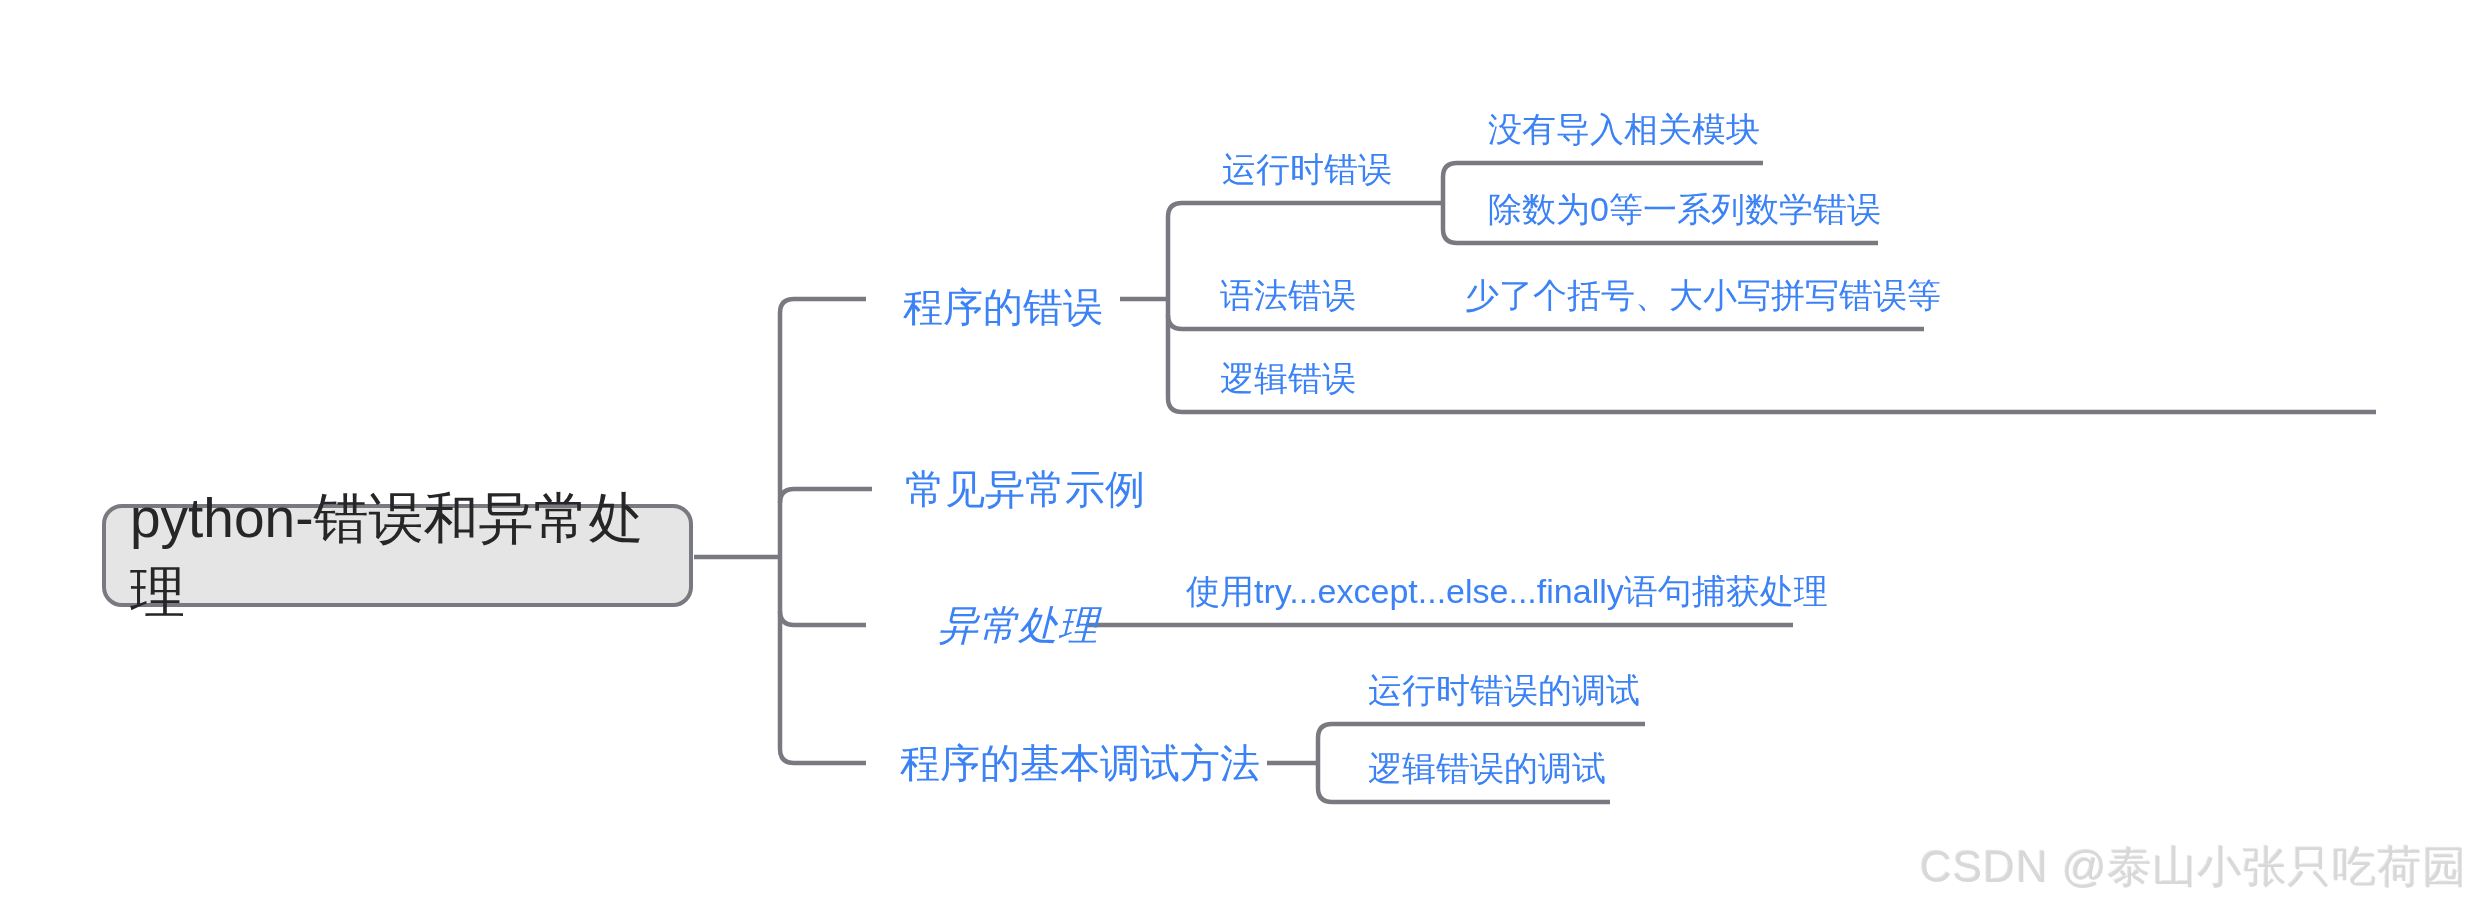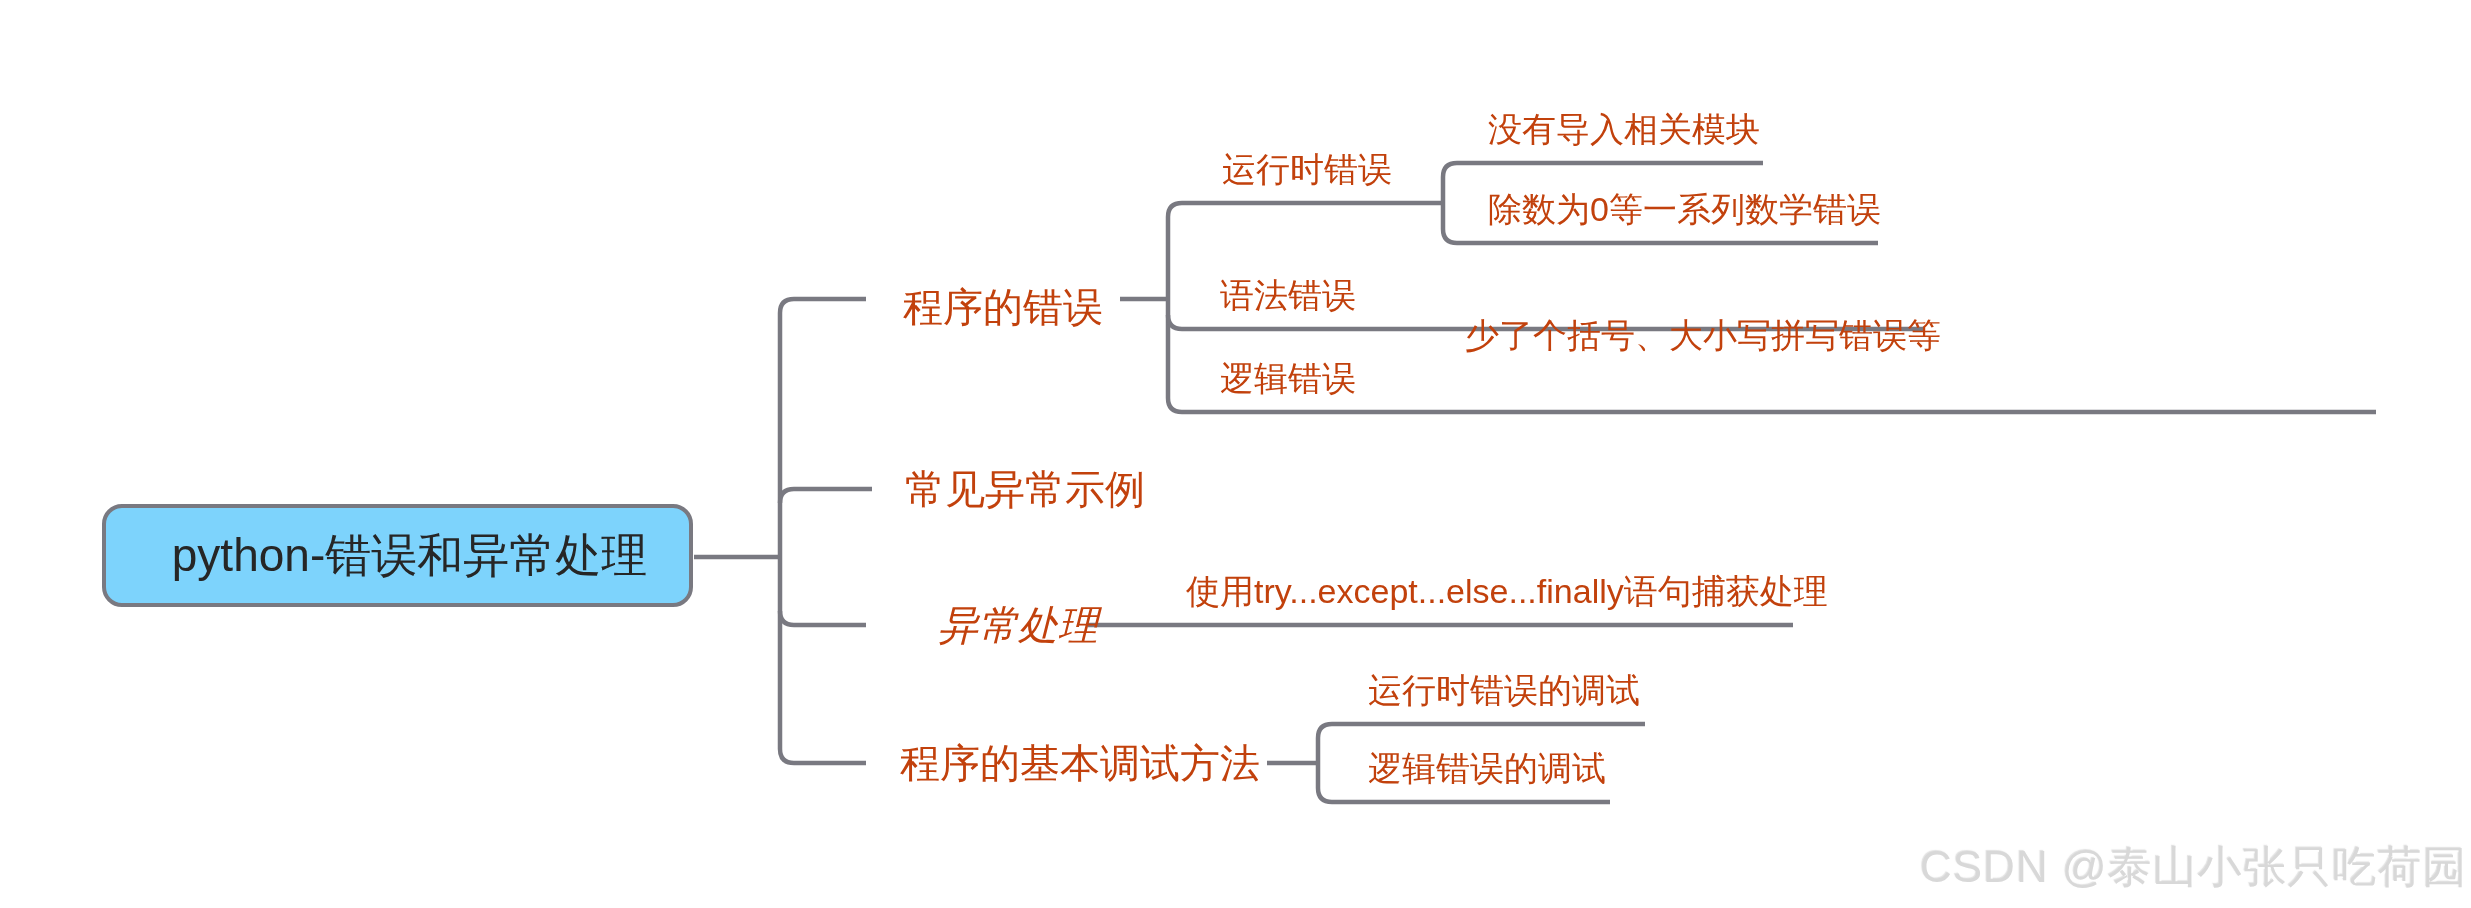--- a/index.html
+++ b/index.html
@@ -19,36 +19,36 @@
   }
   .wires path {
     fill: none;
     stroke: #797981;
     stroke-width: 4.5;
   }
   .label {
     position: absolute;
     white-space: nowrap;
     line-height: 1.1;
-    color: #c2410c;
+    color: #3b82f6;
   }
   .lv1 { font-size: 40px; }
   .lv2 { font-size: 34px; }
   .root-box {
     position: absolute;
     left: 102px; top: 504px;
     width: 591px; height: 103px;
     border: 4.5px solid #797981;
     border-radius: 20px;
     box-sizing: border-box;
     display: flex;
     align-items: center;
     justify-content: center;
-    font-size: 46px;
-    background: #7dd3fc;
+    font-size: 55px;
+    background: #e5e5e5;
     padding-left: 24px;
   }
   .watermark {
     position: absolute;
     left: 1888px; top: 838px;
     font-size: 44px;
     letter-spacing: 1px;
     color: #d8d8d8;
     text-shadow: 2px 2px 1px rgba(255,255,255,0.95), -1px -1px 1px rgba(170,170,170,0.35);
     white-space: nowrap;
@@ -81,21 +81,21 @@
 
   <div class="label lv1" style="left:903px; top:277px;margin-top:8px;">程序的错误</div>
   <div class="label lv1" style="left:905px; top:467px;">常见异常示例</div>
   <div class="label lv1" style="left:938px; top:603px;font-style:italic;">异常处理</div>
   <div class="label lv1" style="left:900px; top:741px;text-align:right;">程序的基本调试方法</div>
 
   <div class="label lv2" style="left:1222px; top:151px;">运行时错误</div>
   <div class="label lv2" style="left:1488px; top:111px;">没有导入相关模块</div>
   <div class="label lv2" style="left:1488px; top:191px;">除数为0等一系列数学错误</div>
   <div class="label lv2" style="left:1220px; top:277px;">语法错误</div>
-  <div class="label lv2" style="left:1465px; top:277px;margin-top:40px;">少了个括号、大小写拼写错误等</div>
+  <div class="label lv2" style="left:1465px; top:277px;">少了个括号、大小写拼写错误等</div>
   <div class="label lv2" style="left:1220px; top:360px;">逻辑错误</div>
 
   <div class="label lv2" style="left:1186px; top:573px;">使用try...except...else...finally语句捕获处理</div>
 
   <div class="label lv2" style="left:1368px; top:672px;">运行时错误的调试</div>
   <div class="label lv2" style="left:1368px; top:750px;">逻辑错误的调试</div>
 
   <div class="watermark">CSDN @泰山小张只吃荷园</div>
 
 </div>

